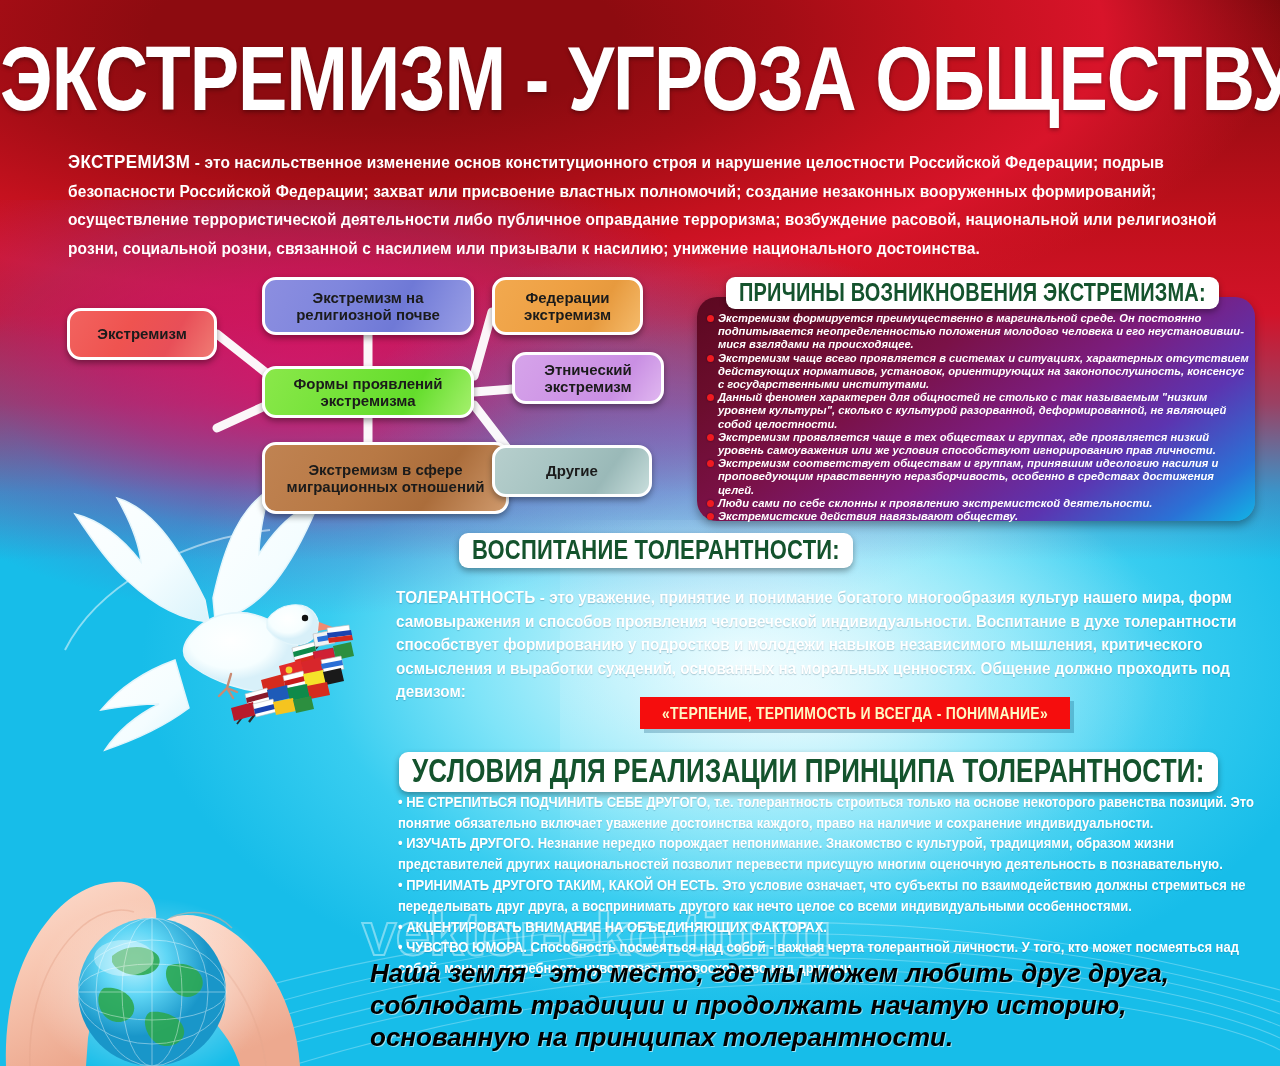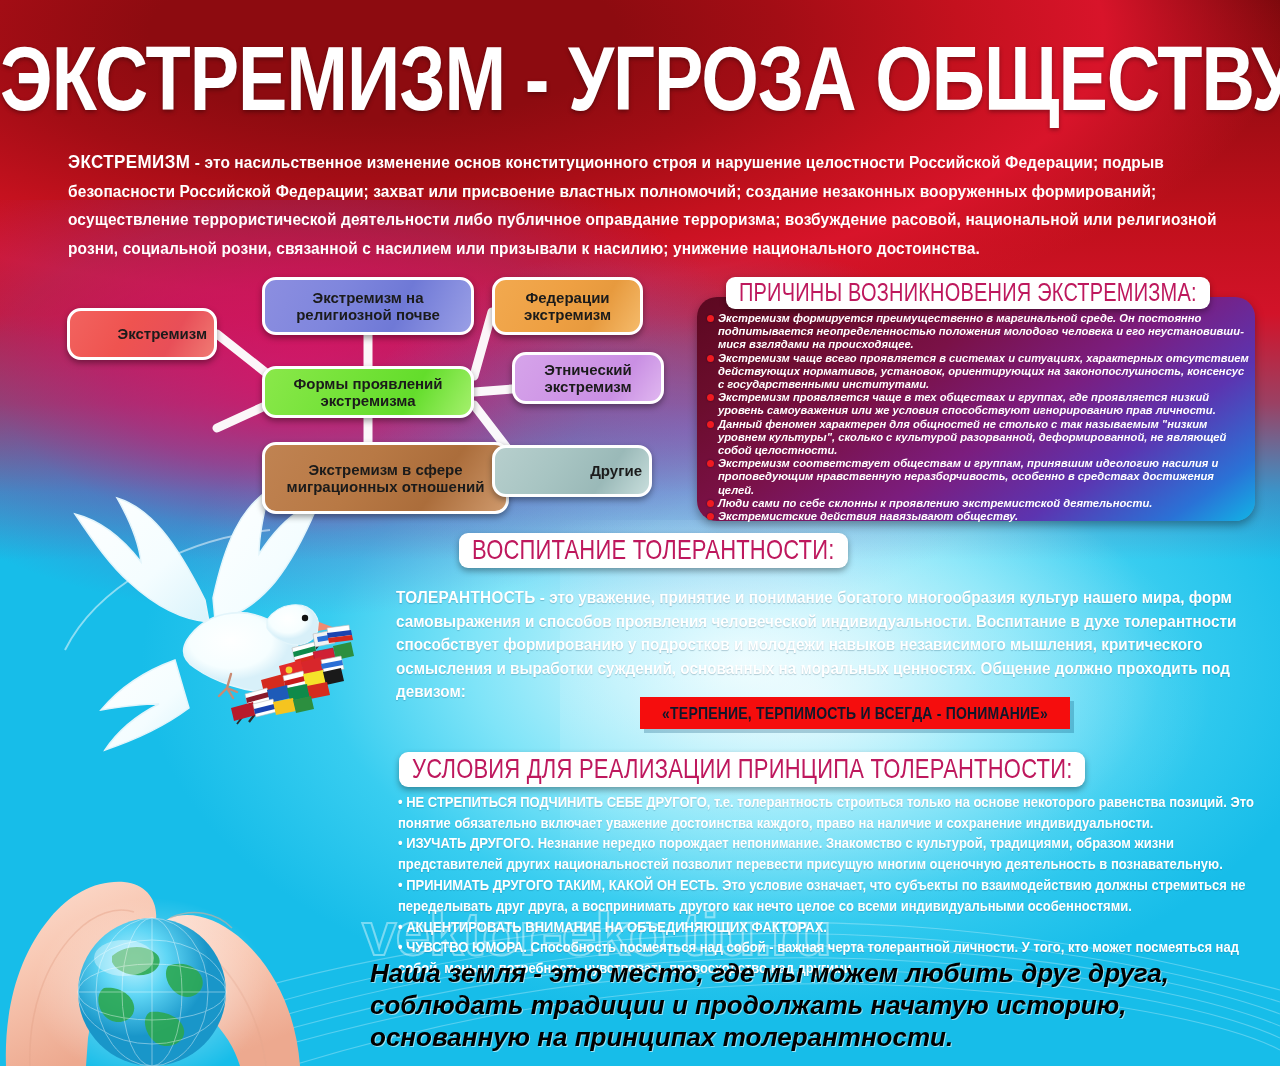--- a/index.html
+++ b/index.html
@@ -62,21 +62,21 @@
     transform:scaleY(1.12); transform-origin:top left;
     letter-spacing:.1px;
   }
   .intro b.lead { font-size:17px; letter-spacing:.4px; }
 
   
   .diagram { position:absolute; left:55px; top:272px; width:660px; height:250px; }
   .diagram svg.links { position:absolute; left:0; top:0; }
   .node {
     position:absolute; border-radius:14px; border:3px solid #ffffff;
-    display:flex; align-items:center; justify-content:flex-end; text-align:center;
+    display:flex; align-items:center; justify-content:center; text-align:center;
     color:#1b1b1b; font-weight:bold; font-size:15px; line-height:17.5px;
     box-shadow:0 3px 6px rgba(0,0,0,.38);
     padding:4px 7px;
   }
   .n-terror   { left:12px;  top:36px;  width:150px; height:52px;
                 background:linear-gradient(120deg,#f2635f 0%,#ef5350 40%,#e84f58 70%,#f07b74 100%); }
   .n-relig    { left:207px; top:5px;   width:212px; height:58px;
                 background:linear-gradient(115deg,#8c8ee0 0%,#7f86dd 35%,#6f79d6 65%,#9a9fe6 100%); }
   .n-social   { left:437px; top:5px;   width:151px; height:58px;
                 background:linear-gradient(120deg,#f2a94f 0%,#eea043 45%,#e79a3e 70%,#f5bb6b 100%); }
@@ -107,43 +107,43 @@
   .cz-item .dot {
     position:absolute; left:2px; top:3px; width:7px; height:7px;
     border-radius:50%; background:#ee1b22; box-shadow:0 0 2px rgba(0,0,0,.5);
   }
 
   
   .ribbon {
     position:absolute;
     background:#ffffff; border-radius:9px;
     padding:4px 13px 5px 13px;
-    color:#be185d; font-weight:normal; white-space:nowrap;
+    color:#14532d; font-weight:bold; white-space:nowrap;
     box-shadow:0 3px 6px rgba(0,0,0,.35);
     transform-origin:center;
   }
   .ribbon span { display:inline-block; transform:scaleY(1.28) scaleX(1.0); }
   #causes-title { left:726px; top:277px; font-size:20px; letter-spacing:.2px; }
   #tol-title    { left:459px; top:533px; font-size:22px; letter-spacing:.2px; }
-  #cond-title   { left:399px; top:752px; font-size:22px; letter-spacing:.2px; }
+  #cond-title   { left:399px; top:752px; font-size:26px; letter-spacing:.2px; }
 
   
   .tol-body {
     position:absolute; left:396px; top:585px; width:872px;
     color:#ffffff; font-size:15.3px; line-height:21.5px; font-weight:bold;
     transform:scaleY(1.1); transform-origin:top left;
     text-shadow:0 1px 1px rgba(0,60,90,.25);
   }
   .tol-body .lead { letter-spacing:.3px; }
 
   .motto {
     position:absolute; left:640px; top:697px; width:430px; height:32px;
     background:#f50d0d; box-shadow:4px 4px 0 rgba(0,70,110,.25);
     display:flex; align-items:center; justify-content:center;
-    color:#0f172a; font-weight:bold; font-size:14px; letter-spacing:.2px;
+    color:#fef9c3; font-weight:bold; font-size:14px; letter-spacing:.2px;
   }
   .motto span { display:inline-block; transform:scaleY(1.22); }
 
   
   .cond-body {
     position:absolute; left:398px; top:792px; width:866px;
     color:#ffffff; font-size:13px; line-height:19.6px; font-weight:bold;
     transform:scaleY(1.06); transform-origin:top left;
     text-shadow:0 1px 1px rgba(0,60,90,.22);
   }
@@ -357,22 +357,22 @@
     </div>
   </div>
 
   <div class="causes-panel"></div>
   <div class="ribbon" id="causes-title">
     <span>ПРИЧИНЫ ВОЗНИКНОВЕНИЯ ЭКСТРЕМИЗМА:</span>
   </div>
   <div class="causes-body">
     <div class="cz-item"><i class="dot"></i><span>Экстремизм формируется преимущественно в маргинальной среде. Он постоянно подпитывается неопределенностью положения молодого человека и его неустановивши­мися взглядами на происходящее.</span></div>
     <div class="cz-item"><i class="dot"></i><span>Экстремизм чаще всего проявляется в системах и ситуациях, характерных отсутствием действующих нормативов, установок, ориентирующих на законопослушность, консенсус с государственными институтами.</span></div>
+    <div class="cz-item"><i class="dot"></i><span>Данный феномен характерен для общностей не столько с так называемым "низким уровнем культуры", сколько с культурой разорванной, деформированной, не являющей собой целостности.</span></div>
     <div class="cz-item"><i class="dot"></i><span>Экстремизм проявляется чаще в тех обществах и группах, где проявляется низкий уровень самоуважения или же условия способствуют игнорированию прав личности.</span></div>
-    <div class="cz-item"><i class="dot"></i><span>Данный феномен характерен для общностей не столько с так называемым "низким уровнем культуры", сколько с культурой разорванной, деформированной, не являющей собой целостности.</span></div>
     <div class="cz-item"><i class="dot"></i><span>Экстремизм соответствует обществам и группам, принявшим идеологию насилия и проповедующим нравственную неразборчивость, особенно в средствах достижения целей.</span></div>
     <div class="cz-item"><i class="dot"></i><span>Люди сами по себе склонны к проявлению экстремистской деятельности.</span></div>
     <div class="cz-item"><i class="dot"></i><span>Экстремистские действия навязывают обществу.</span></div>
   </div>
 
   <div class="ribbon" id="tol-title">
     <span>ВОСПИТАНИЕ ТОЛЕРАНТНОСТИ:</span>
   </div>
   <div class="tol-body">
     <b class="lead">ТОЛЕРАНТНОСТЬ</b><span> - это уважение, принятие и понимание богатого многообразия культур нашего мира, форм самовыражения и способов проявления человеческой индивидуальности. Воспитание в духе толерантности способствует формированию у подростков и молодежи навыков независимого мышления, критического осмысления и выработки суждений, основанных на моральных ценностях. Общение должно проходить под девизом:</span>

